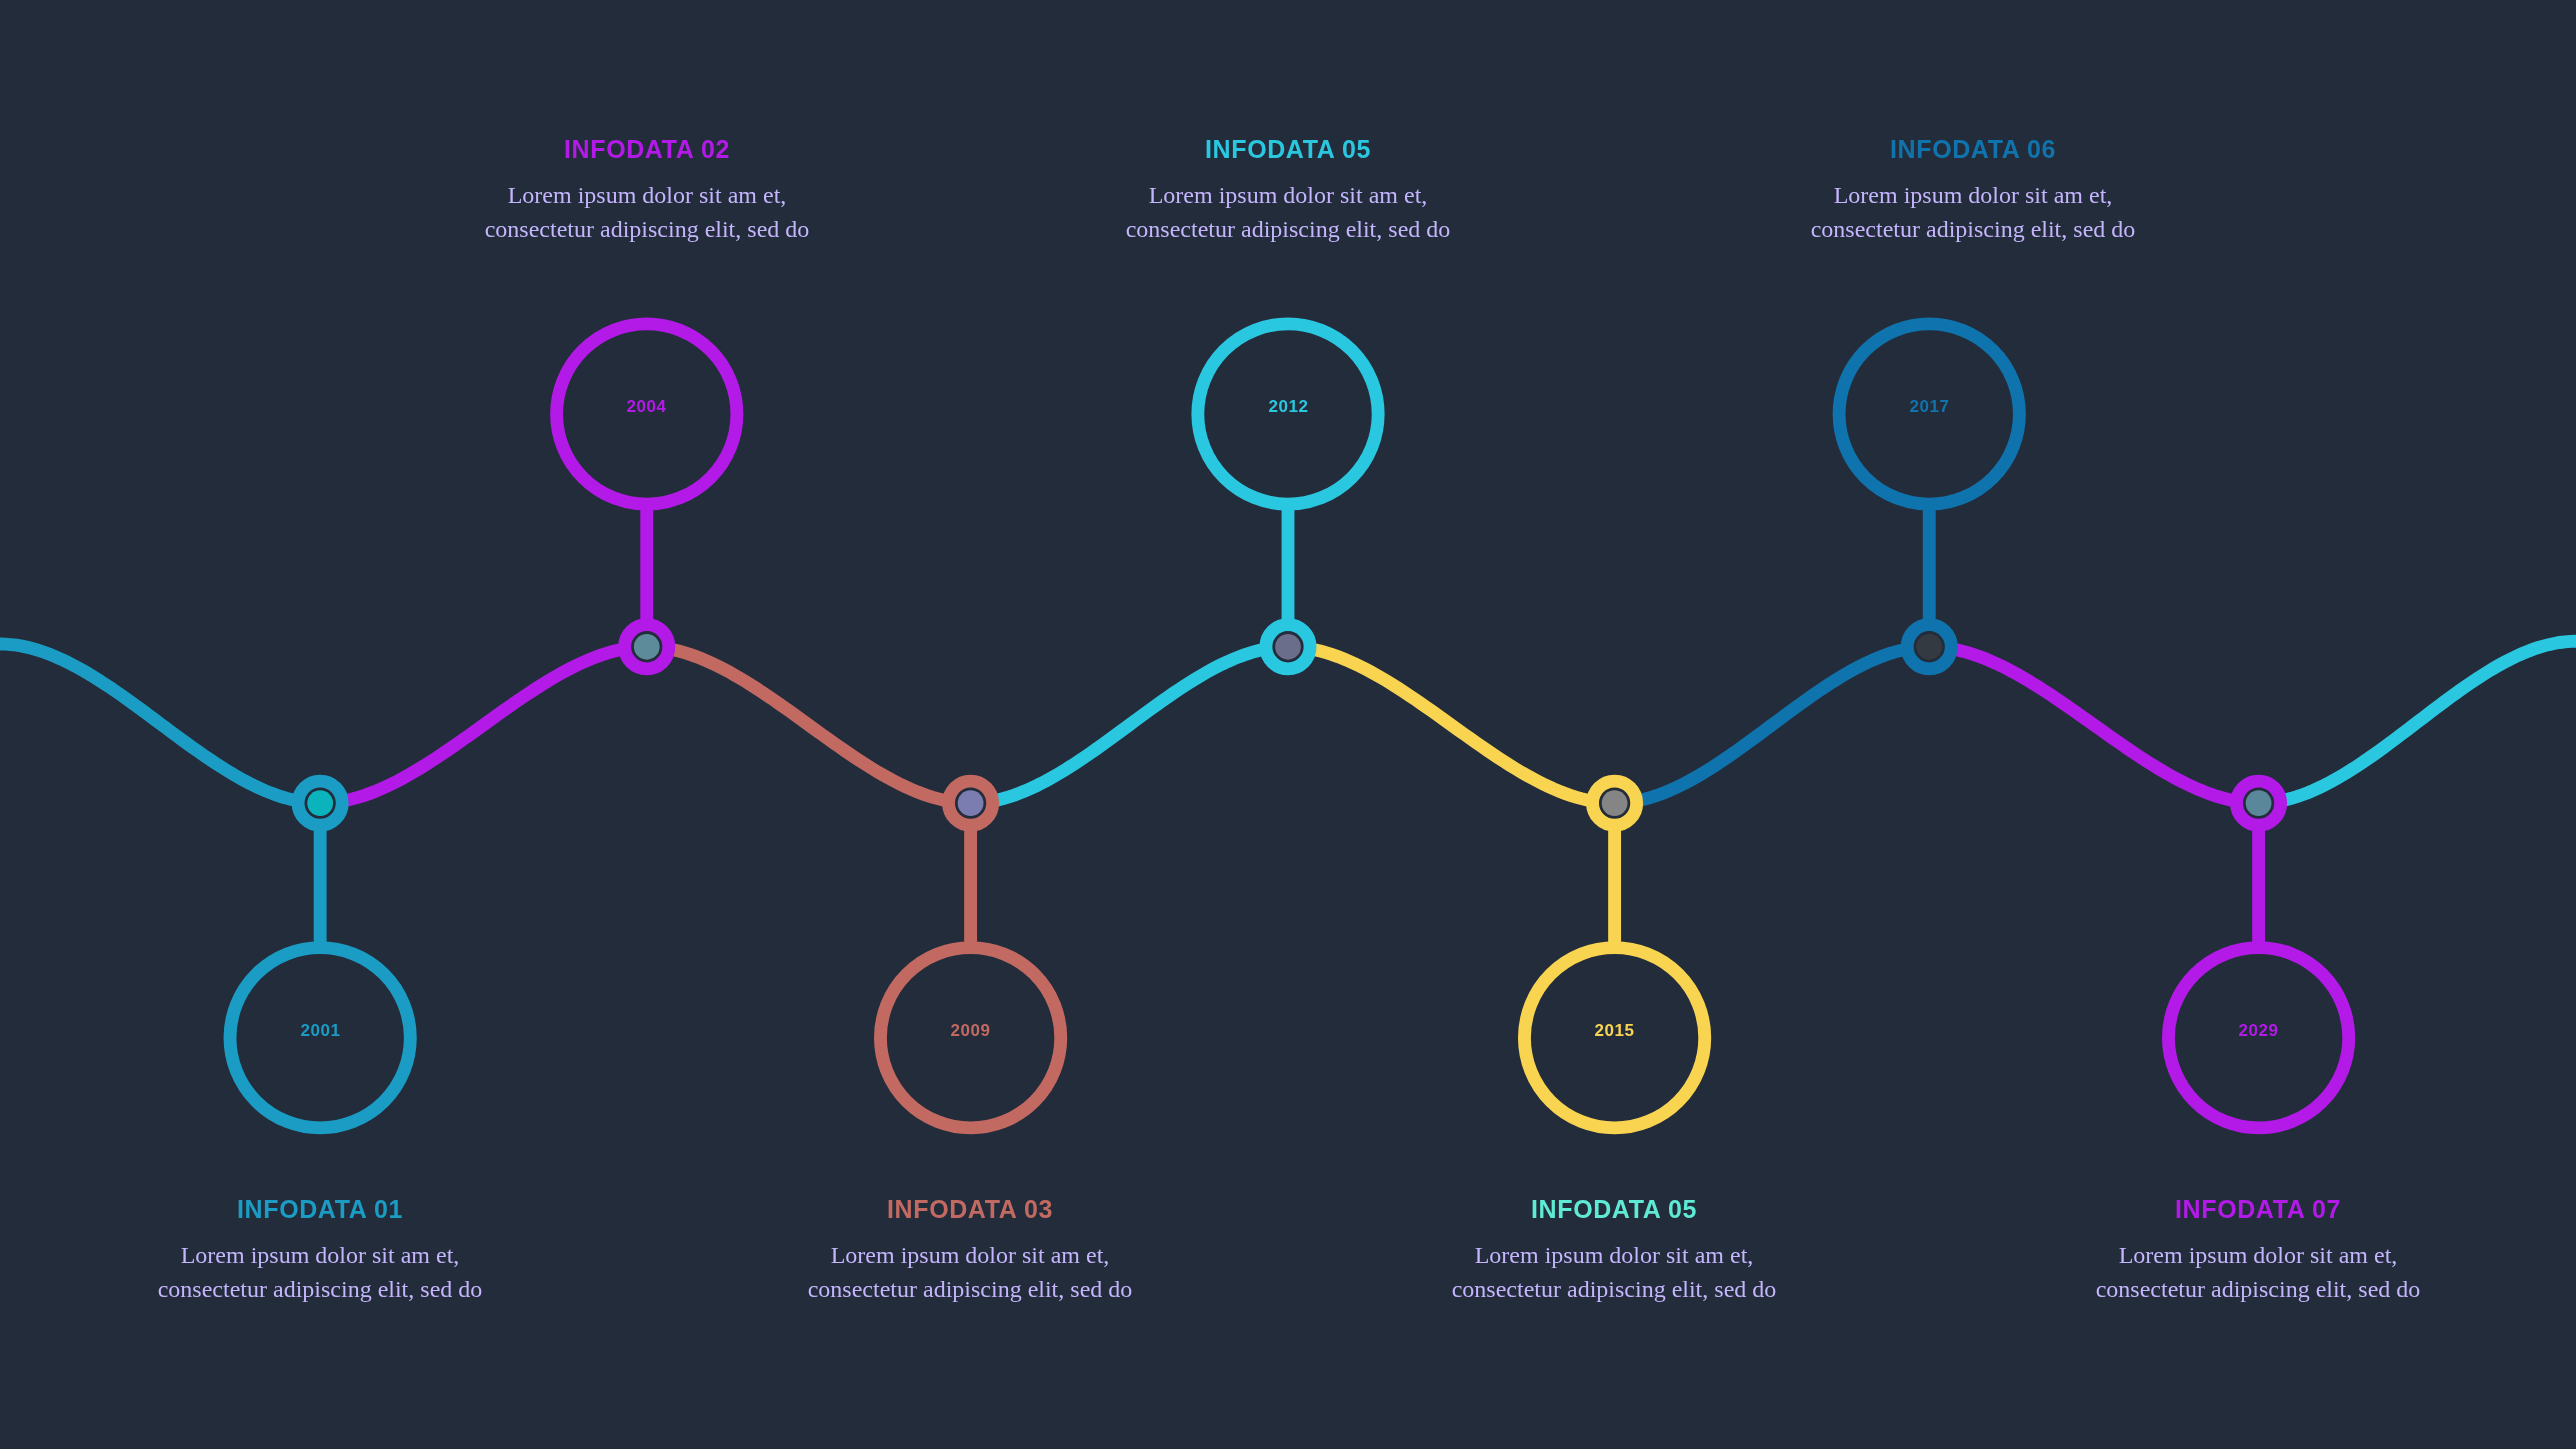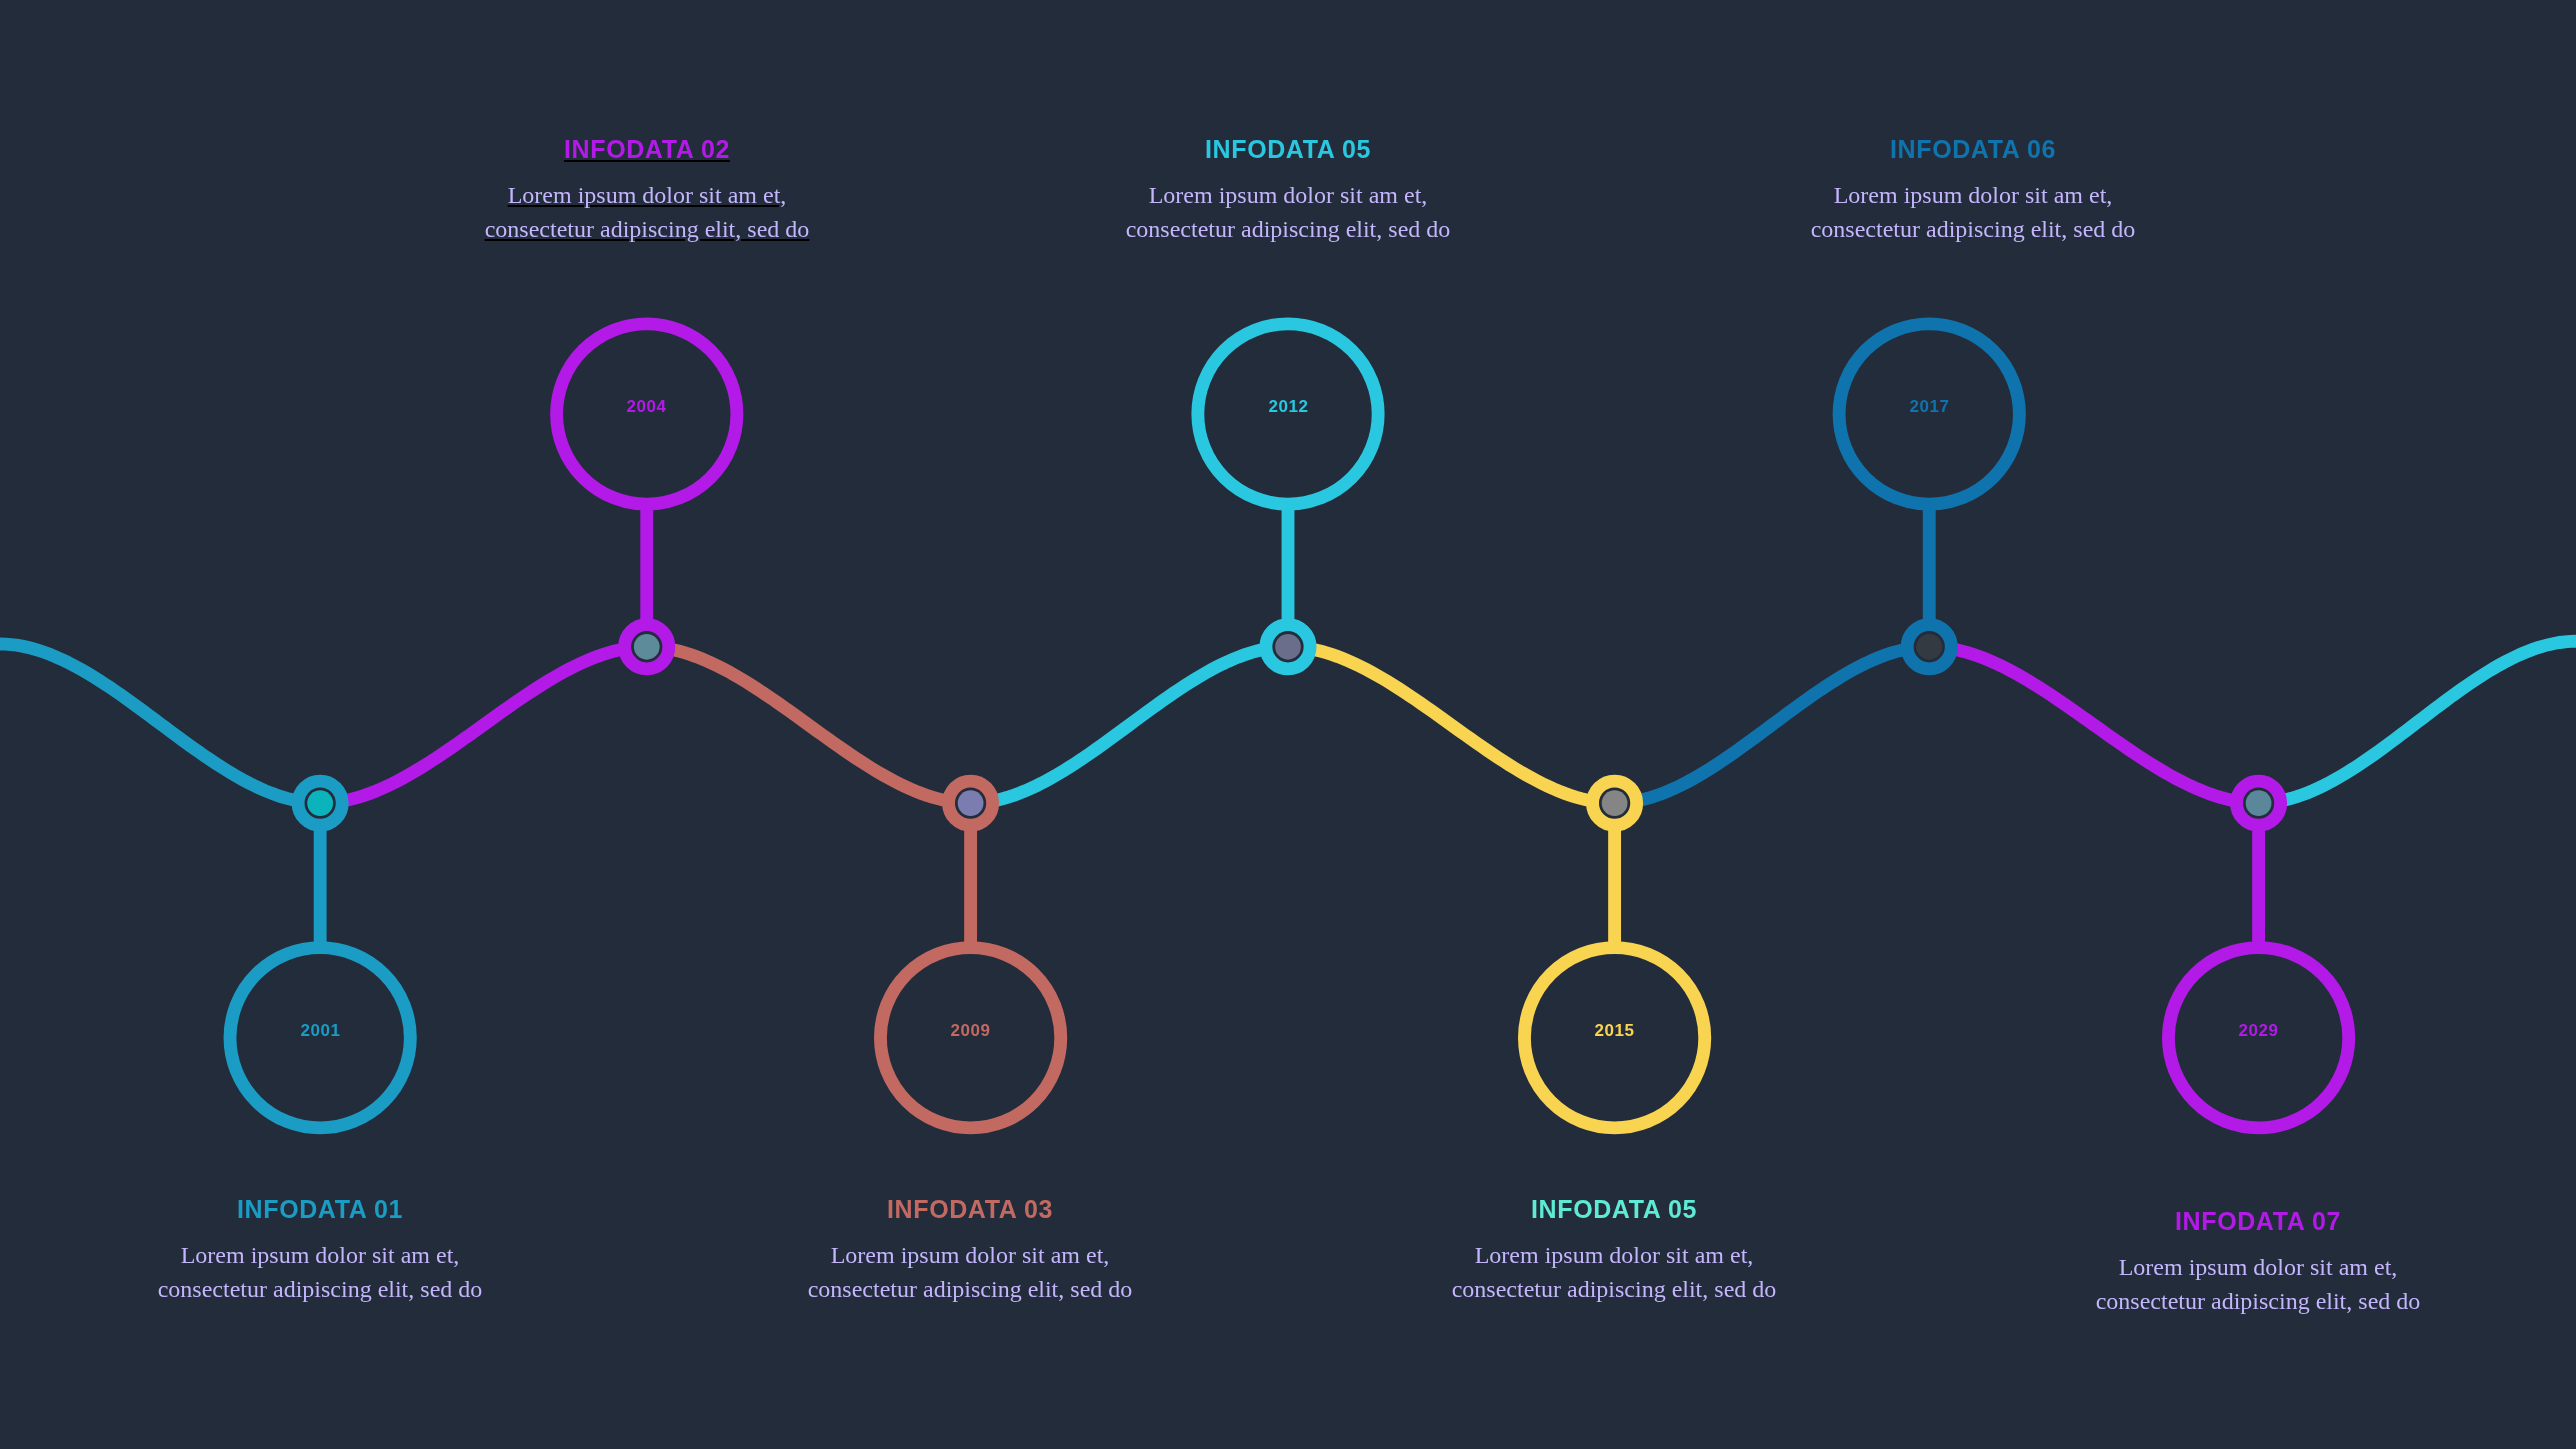--- a/index.html
+++ b/index.html
@@ -92,21 +92,21 @@
       <circle cx="2455" cy="873" r="24" fill="#232c3b" stroke="#b31ae8" stroke-width="14"></circle>
       <circle cx="2455" cy="873" r="14" fill="#5a8799"></circle>
     </svg>
   <div id="text-layer">
       <div class="year-label" style="left: 210px; top: 1021px; color: rgb(26, 156, 196);">2001</div>
       <div class="info-block" style="left: 127px; top: 1196px;">
         <div class="info-title" style="color: rgb(26, 156, 196);">INFODATA 01</div>
         <div class="info-desc">Lorem ipsum dolor sit am et, consectetur adipiscing elit, sed do</div>
       </div>
       <div class="year-label" style="left: 536px; top: 397px; color: rgb(179, 26, 232);">2004</div>
-      <div class="info-block" style="left: 454px; top: 136px; text-decoration: underline;">
+      <div class="info-block" style="left: 454px; top: 136px;">
         <div class="info-title" style="color: rgb(179, 26, 232);">INFODATA 02</div>
         <div class="info-desc">Lorem ipsum dolor sit am et, consectetur adipiscing elit, sed do</div>
       </div>
       <div class="year-label" style="left: 860px; top: 1021px; color: rgb(194, 106, 98);">2009</div>
       <div class="info-block" style="left: 777px; top: 1196px;">
         <div class="info-title" style="color: rgb(194, 106, 98);">INFODATA 03</div>
         <div class="info-desc">Lorem ipsum dolor sit am et, consectetur adipiscing elit, sed do</div>
       </div>
       <div class="year-label" style="left: 1178px; top: 397px; color: rgb(42, 200, 224);">2012</div>
       <div class="info-block" style="left: 1095px; top: 136px;">
@@ -117,19 +117,19 @@
       <div class="info-block" style="left: 1421px; top: 1196px;">
         <div class="info-title" style="color: #5eead4;">INFODATA 05</div>
         <div class="info-desc">Lorem ipsum dolor sit am et, consectetur adipiscing elit, sed do</div>
       </div>
       <div class="year-label" style="left: 1819px; top: 397px; color: rgb(15, 116, 173);">2017</div>
       <div class="info-block" style="left: 1780px; top: 136px;">
         <div class="info-title" style="color: rgb(15, 116, 173);">INFODATA 06</div>
         <div class="info-desc">Lorem ipsum dolor sit am et, consectetur adipiscing elit, sed do</div>
       </div>
       <div class="year-label" style="left: 2148px; top: 1021px; color: rgb(179, 26, 232);">2029</div>
-      <div class="info-block" style="left: 2065px; top: 1196px; margin-top: 12px;">
+      <div class="info-block" style="left: 2065px; top: 1196px;">
         <div class="info-title" style="color: rgb(179, 26, 232);">INFODATA 07</div>
         <div class="info-desc">Lorem ipsum dolor sit am et, consectetur adipiscing elit, sed do</div>
       </div>
     </div>
 </div>
 
 
 </body></html>

